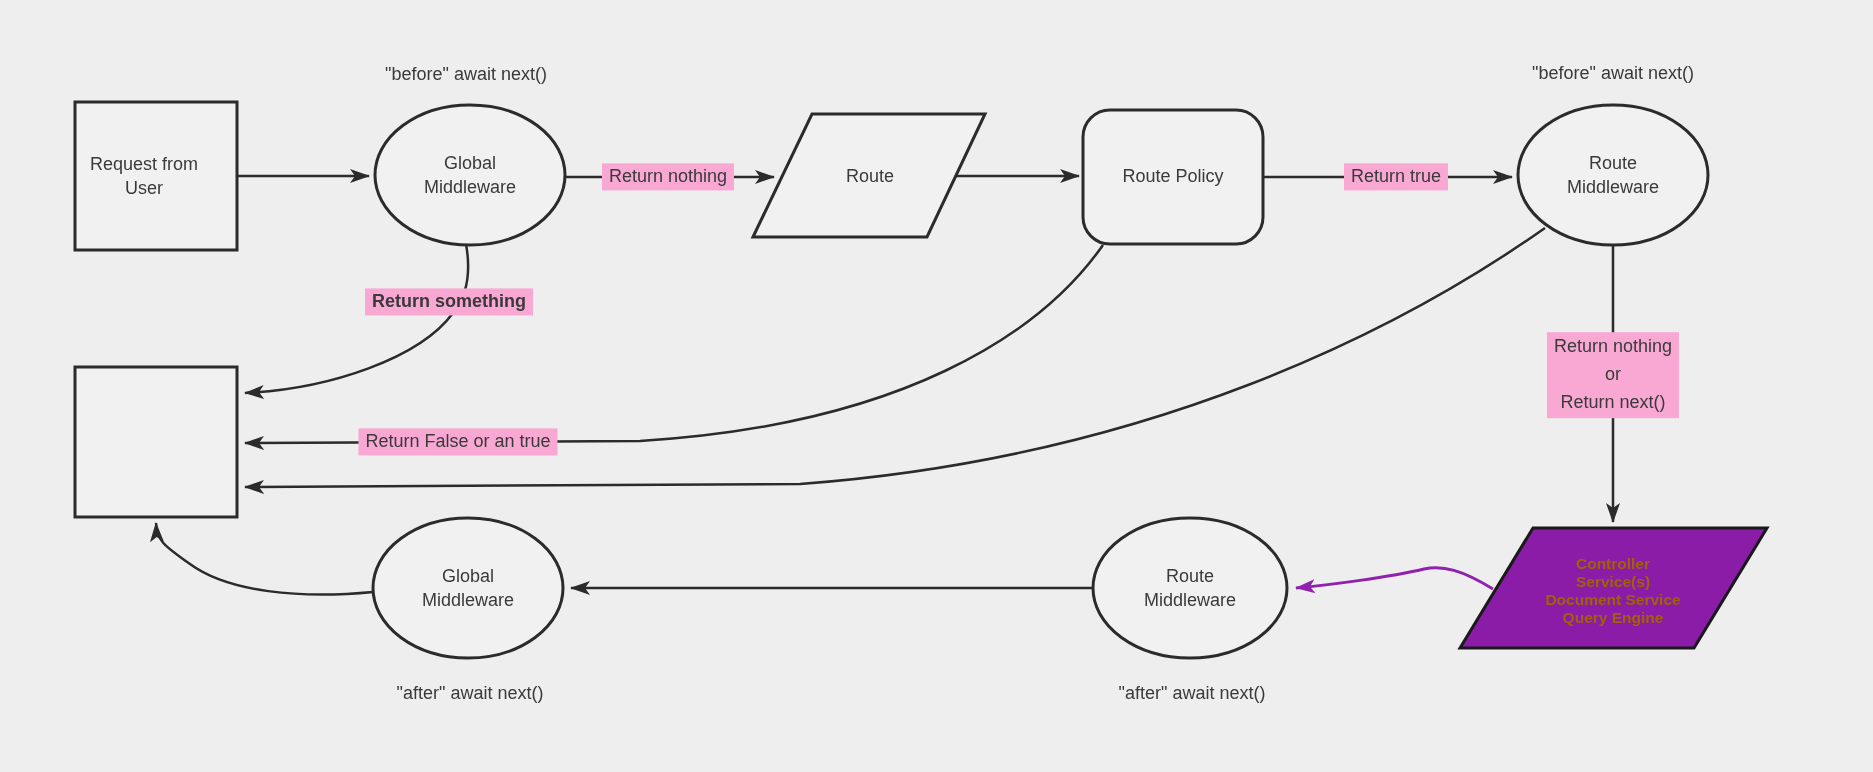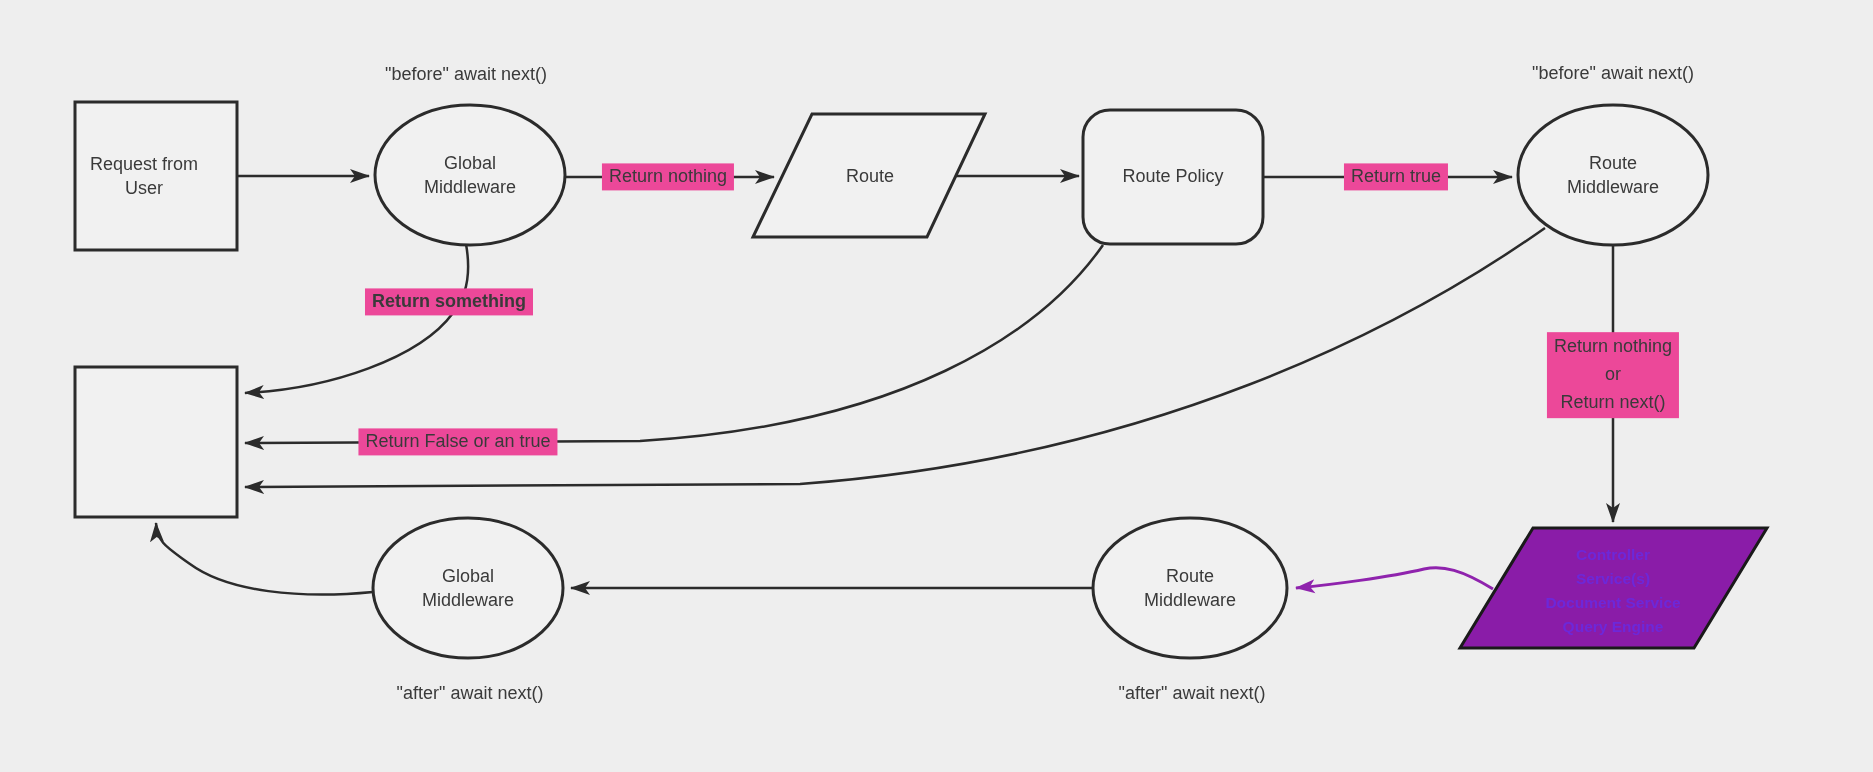--- a/index.html
+++ b/index.html
@@ -13,32 +13,32 @@
   #edges-svg{position:absolute;left:0;top:0;}
   .lbl{
     position:absolute;
     transform:translate(-50%,-50%);
     color:#3a3a3a;
     font-size:18px;
     line-height:1.4;
     text-align:center;
   }
   .edge-lbl{
-    background:#ec4899;
+    background:#f9a8d4;
     padding:1px 7px;
     white-space:nowrap;
   }
   .free-lbl{white-space:nowrap;}
   .multi{white-space:pre-line;line-height:1.55;}
   .node-lbl{line-height:1.35;}
   .controller-lbl{
-    color:#6d28d9;
+    color:#a16207;
     font-weight:bold;
     font-size:15.5px;
-    line-height:24px;
+    line-height:18px;
     white-space:pre-line;
   }
 </style>
 </head>
 <body>
 
 <div id="stage">
 
   <svg id="edges-svg" width="1873" height="772" viewBox="0 0 1873 772">
     <defs>

